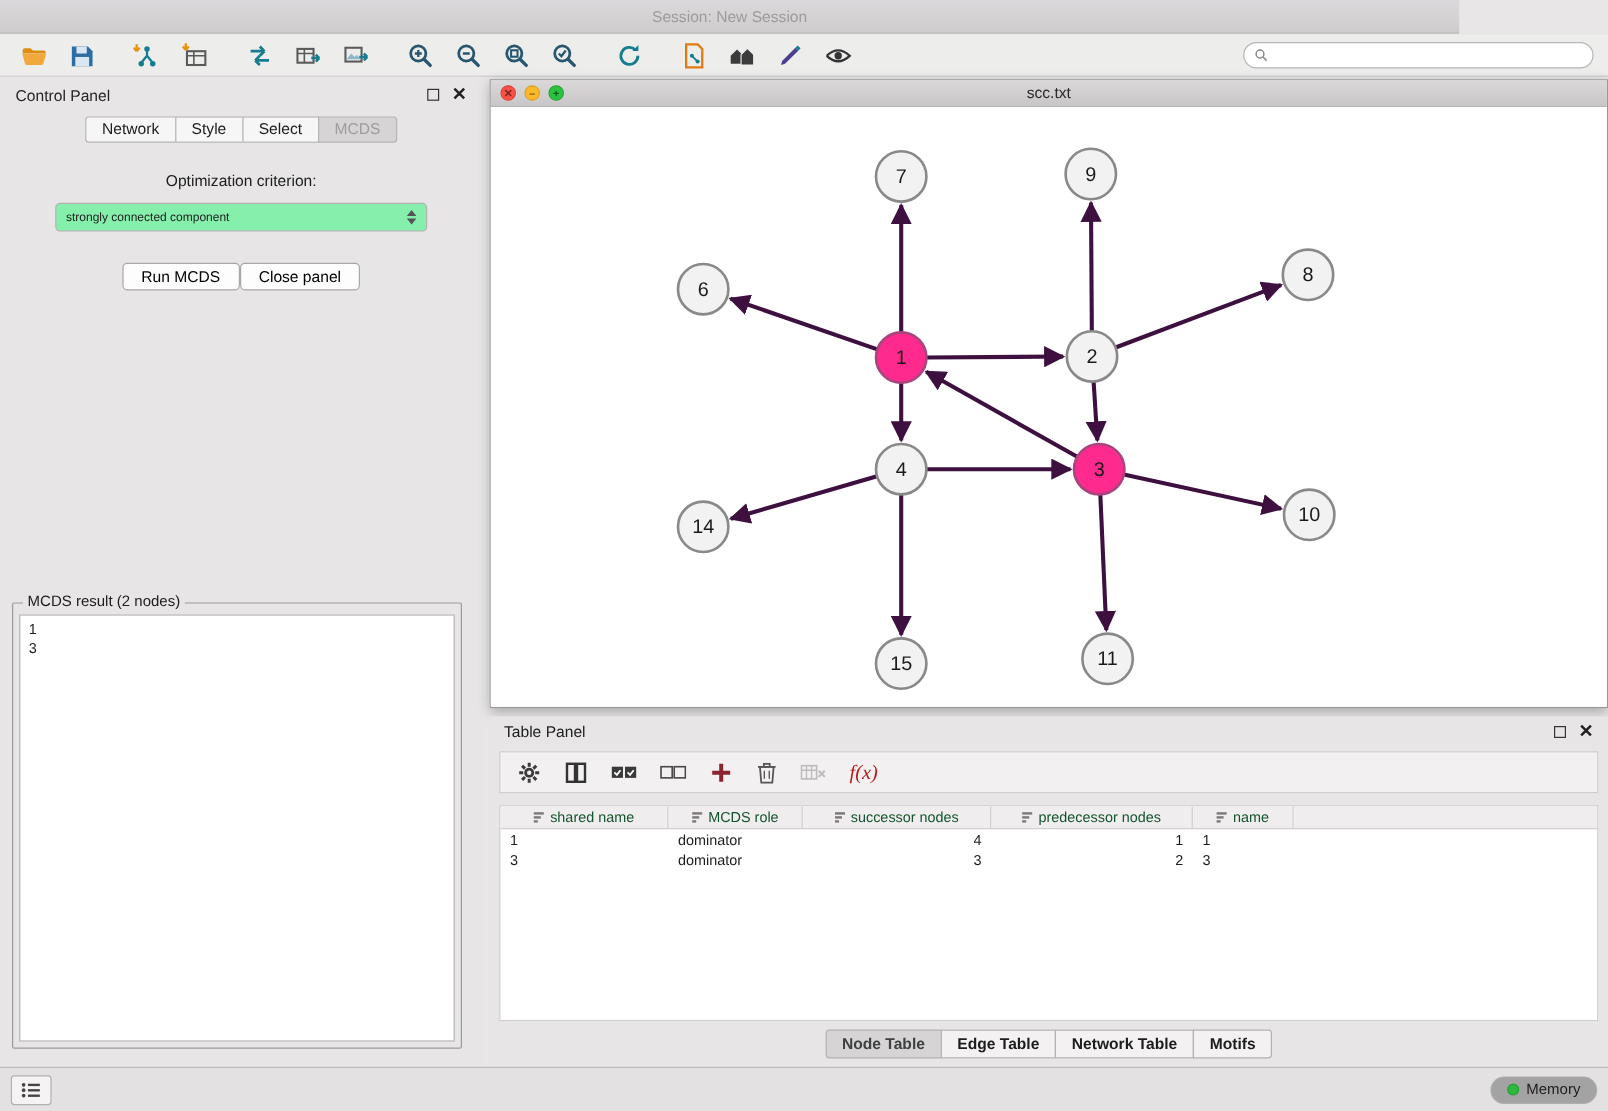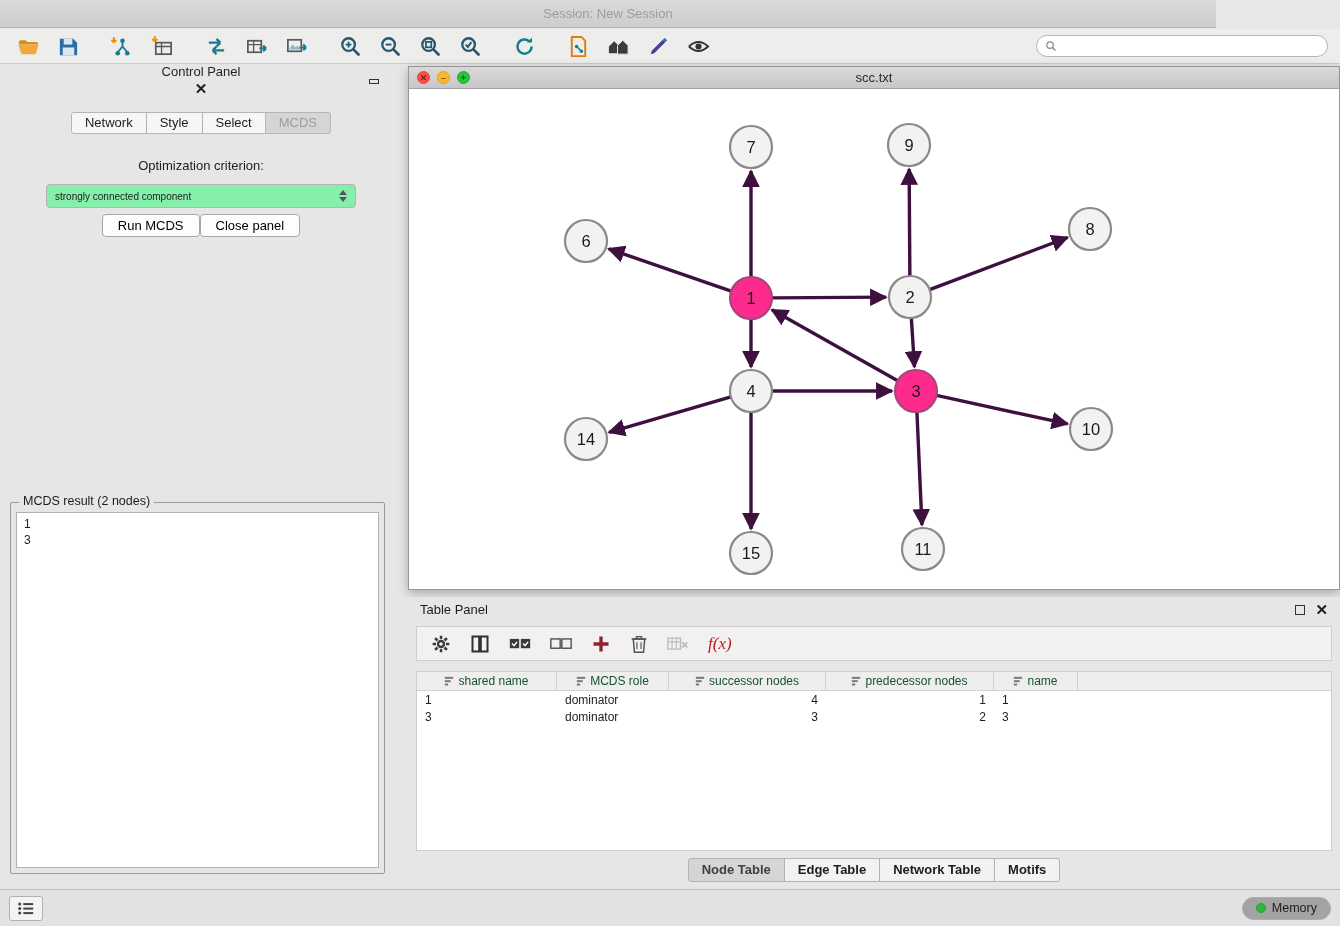--- a/index.html
+++ b/index.html
@@ -17,37 +17,37 @@
   .tb-btn { width:32px; height:28px; display:flex; align-items:center; justify-content:center; margin-right:8px; border-radius:4px; }
   .tb-btn svg { width:23px; height:23px; }
   .tb-sep { width:14px; }
   .search-field { margin-left:auto; width:292px; height:22px; background:#fff; border:1px solid #b7b5b6;
     border-radius:11px; display:flex; align-items:center; padding:0 8px; }
   .search-field svg { width:12px; height:12px; margin-right:5px; }
   .search-field input { border:none; outline:none; flex:1; font-size:12px; font-family:inherit; background:transparent; }
 
   
   .control-panel { position:absolute; left:0; top:64px; width:402px; height:823px; background:#e7e5e6; }
-  .cp-header { height:30px; display:flex; align-items:center; padding:0 13px; font-size:13px; color:#262626;flex-direction:column; }
+  .cp-header { height:30px; display:flex; align-items:center; padding:0 13px; font-size:13px; color:#262626; }
   .panel-float-box { width:10px; height:10px; border:1.5px solid #333; margin-left:auto; margin-right:10px; }
   .panel-close { font-size:15px; font-weight:bold; color:#222; line-height:10px; }
   .panel-close::before { content:"✕"; }
-  .seg-tabs { display:flex; justify-content:center; margin-top:18px; }
+  .seg-tabs { display:flex; justify-content:center; margin-top:3px; }
   .seg-tab { border:1px solid #b6b4b5; background:#f7f6f6; font-size:13px; padding:2px 13px 3px; margin-left:-1px; }
   .seg-tab:first-child { border-radius:3px 0 0 3px; margin-left:0; }
   .seg-tab:last-child { border-radius:0 3px 3px 0; }
   .seg-tab.active { background:#d6d4d5; color:#9e9c9d; }
   .opt-label { text-align:center; margin-top:24px; font-size:13px; }
   .dropdown { width:310px; height:24px; margin:11px auto 0; background:#86efac; border:1px solid #b4b2b3; border-radius:4px;
     display:flex; align-items:center; padding:0 8px; font-size:10px; }
   .stepper { margin-left:auto; display:flex; flex-direction:column; gap:2px; }
   .stepper i { width:0; height:0; border-left:4px solid transparent; border-right:4px solid transparent; display:block; }
   .stepper .up { border-bottom:5px solid #555; }
   .stepper .dn { border-top:5px solid #555; }
-  .cp-buttons { display:flex; justify-content:center; margin-top:6px; }
+  .cp-buttons { display:flex; justify-content:center; margin-top:26px; }
   .cp-btn { background:#fdfdfd; border:1px solid #a9a7a8; border-radius:4px; font-size:13px; font-family:inherit; padding:3px 15px; }
 
   .result-box { position:absolute; left:10px; right:17px; top:438px; bottom:13px; border:1px solid #9b999a; border-radius:2px; }
   .result-legend { position:absolute; top:-9px; left:8px; background:#e7e5e6; padding:0 4px; font-size:12.5px; }
   .result-inner { position:absolute; left:5px; right:5px; top:9px; bottom:5px; background:#fff; border:1px solid #b3b1b2; overflow:auto; padding:3px 7px; }
   .result-item { font-size:12px; line-height:16px; }
 
   
   .net-window { position:absolute; left:408px; top:66px; width:932px; height:524px; background:#fff;
     border:1px solid #989697; box-shadow:0 3px 10px rgba(0,0,0,0.28); }

